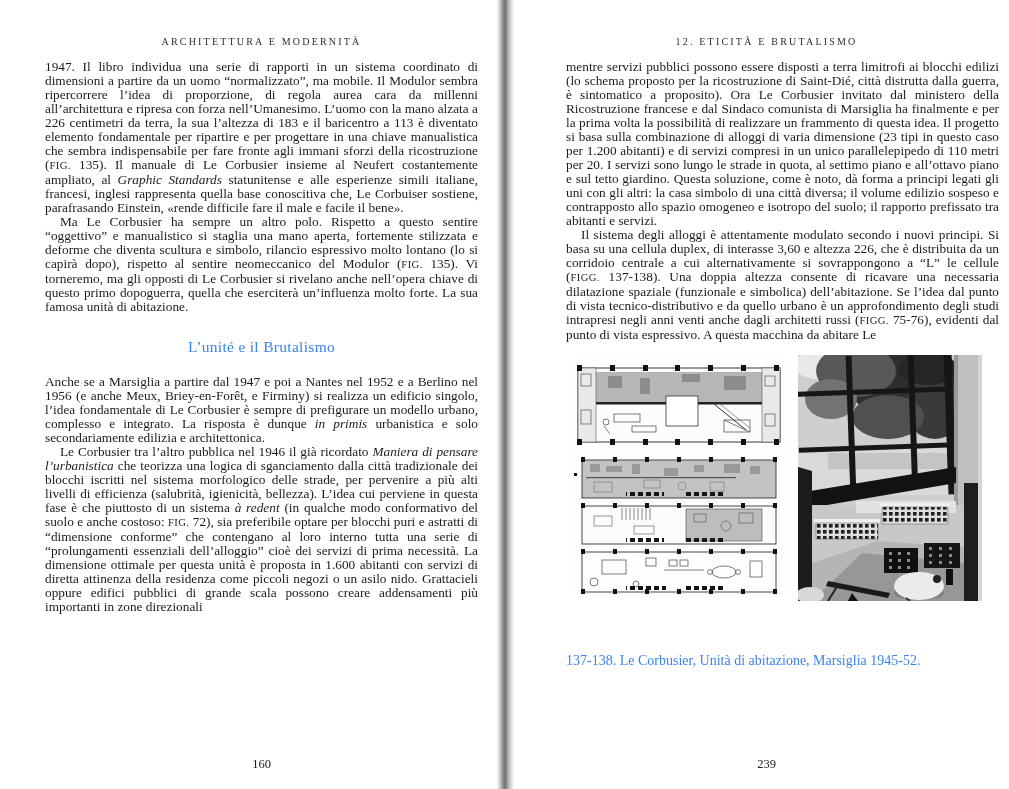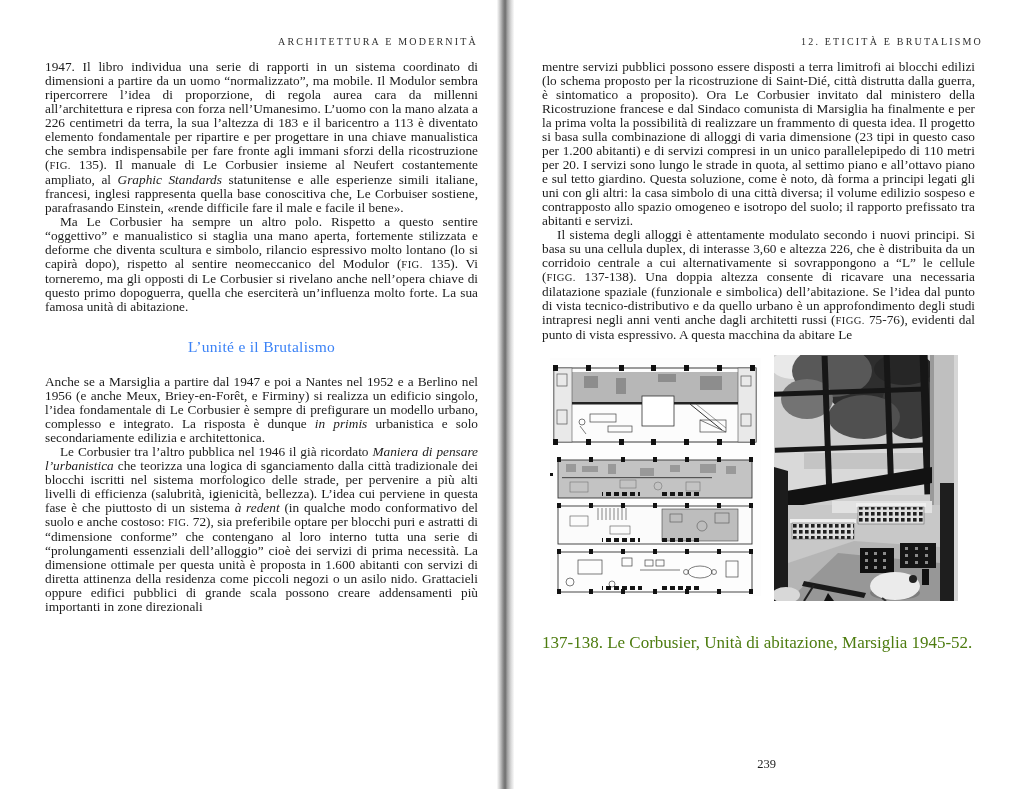--- a/index.html
+++ b/index.html
@@ -3,53 +3,54 @@
 <meta charset="utf-8">
 <style>
   html,body{margin:0;padding:0;background:#efefef;}
   .spread{position:relative;width:1009px;height:789px;background:#ffffff;overflow:hidden;
           font-family:"Liberation Serif","DejaVu Serif",serif;color:#1b1b1b;}
   .page{position:absolute;top:0;height:100%;}
   .page-left{left:0;width:497px;}
   .page-right{left:514px;width:495px;padding-left:44px;}
   .gutter{position:absolute;left:497px;top:0;width:17px;height:100%;
           background:linear-gradient(90deg,#fbfbfb 0%,#c9c9c9 18%,#8c8c8c 36%,#6f6f6f 48%,#a5a5a5 62%,#d8d8d8 82%,#fafafa 100%);}
-  .running-head{position:absolute;top:36px;text-align:right;font-size:10px;letter-spacing:2.2px;color:#2e2e2e;}
+  .running-head{position:absolute;top:36px;text-align:center;font-size:10px;letter-spacing:2.2px;color:#2e2e2e;}
   .page-left .running-head{left:45px;width:433px;}
   .page-right .running-head{left:36px;width:433px;}
   .text-col{position:absolute;top:60px;}
   .page-left .text-col{left:45px;width:433px;}
-  .page-right .text-col{left:28px;width:433px;}
+  .page-right .text-col{left:52px;width:433px;}
   p.para{margin:0;text-align:justify;font-size:13.3px;line-height:14px;}
   p.indent{text-indent:15px;}
   .i{font-style:italic;}
   .sc{text-transform:uppercase;font-size:0.8em;letter-spacing:0.4px;}
   h2.section-heading{margin:24px 0 19px 0;font-weight:normal;font-size:15.5px;text-align:center;letter-spacing:0.3px;color:#3b82f6;}
   .figures-row{display:flex;gap:13px;align-items:flex-start;margin:13px 0 0 8px;}
   .figure{flex:0 0 auto;background:#fff;}
   .fig-drawing{margin-top:3px;}
-  .fig-caption{margin-top:28px;font-size:17px;text-align:left;color:#4d7c0f;}
+  .fig-caption{margin-top:48px;font-size:14px;text-align:left;color:#3b82f6;}
   .folio{position:absolute;bottom:17px;text-align:center;font-size:12.5px;color:#1b1b1b;}
   .page-left .folio{left:45px;width:433px;}
   .page-right .folio{left:36px;width:433px;}
 </style>
 </head>
 <body>
 
 <div class="spread">
 
   <div class="page page-left">
     <div class="running-head">ARCHITETTURA E MODERNITÀ</div>
     <div class="text-col">
       <p class="para"><span>1947. Il libro individua una serie di rapporti in un sistema coordinato di dimensioni a partire da un uomo “normalizzato”, ma mobile. Il Modulor sembra ripercorrere l’idea di proporzione, di regola aurea cara da millenni all’architettura e ripresa con forza nell’Umanesimo. L’uomo con la mano alzata a 226 centimetri da terra, la sua l’altezza di 183 e il baricentro a 113 è diventato elemento fondamentale per ripartire e per progettare in una chiave manualistica che sembra indispensabile per fare fronte agli immani sforzi della ricostruzione (</span><span class="sc">fig.</span><span> 135). Il manuale di Le Corbusier insieme al Neufert costantemente ampliato, al </span><span class="i">Graphic Standards</span><span> statunitense e alle esperienze simili italiane, francesi, inglesi rappresenta quella base conoscitiva che, Le Corbuiser sostiene, parafrasando Einstein, «rende difficile fare il male e facile il bene».</span></p>
       <p class="para indent"><span>Ma Le Corbusier ha sempre un altro polo. Rispetto a questo sentire “oggettivo” e manualistico si staglia una mano aperta, fortemente stilizzata e deforme che diventa scultura e simbolo, rilancio espressivo molto lontano (lo si capirà dopo), rispetto al sentire neomeccanico del Modulor (</span><span class="sc">fig.</span><span> 135). Vi torneremo, ma gli opposti di Le Corbusier si rivelano anche nell’opera chiave di questo primo dopoguerra, quella che eserciterà un’influenza molto forte. La sua famosa unità di abitazione.</span></p>
       <h2 class="section-heading">L’unité e il Brutalismo</h2>
       <p class="para"><span>Anche se a Marsiglia a partire dal 1947 e poi a Nantes nel 1952 e a Berlino nel 1956 (e anche Meux, Briey-en-Forêt, e Firminy) si realizza un edificio singolo, l’idea fondamentale di Le Corbusier è sempre di prefigurare un modello urbano, complesso e integrato. La risposta è dunque </span><span class="i">in primis</span><span> urbanistica e solo secondariamente edilizia e architettonica.</span></p>
       <p class="para indent"><span>Le Corbusier tra l’altro pubblica nel 1946 il già ricordato </span><span class="i">Maniera di pensare l’urbanistica</span><span> che teorizza una logica di sganciamento dalla città tradizionale dei blocchi iscritti nel sistema morfologico delle strade, per pervenire a più alti livelli di efficienza (salubrità, igienicità, bellezza). L’idea cui perviene in questa fase è che piuttosto di un sistema </span><span class="i">à redent</span><span> (in qualche modo conformativo del suolo e anche costoso: </span><span class="sc">fig.</span><span> 72), sia preferibile optare per blocchi puri e astratti di “dimensione conforme” che contengano al loro interno tutta una serie di “prolungamenti essenziali dell’alloggio” cioè dei servizi di prima necessità. La dimensione ottimale per questa unità è proposta in 1.600 abitanti con servizi di diretta attinenza della residenza come piccoli negozi o un asilo nido. Grattacieli oppure edifici pubblici di grande scala possono creare addensamenti più importanti in zone direzionali</span></p>
     </div>
+    <div class="folio">160</div>
   </div>
 
   <div class="gutter"></div>
 
   <div class="page page-right">
     <div class="running-head">12. ETICITÀ E BRUTALISMO</div>
     <div class="text-col">
       <p class="para"><span>mentre servizi pubblici possono essere disposti a terra limitrofi ai blocchi edilizi (lo schema proposto per la ricostruzione di Saint-Dié, città distrutta dalla guerra, è sintomatico a proposito). Ora Le Corbusier invitato dal ministero della Ricostruzione francese e dal Sindaco comunista di Marsiglia ha finalmente e per la prima volta la possibilità di realizzare un frammento di questa idea. Il progetto si basa sulla combinazione di alloggi di varia dimensione (23 tipi in questo caso per 1.200 abitanti) e di servizi compresi in un unico parallelepipedo di 110 metri per 20. I servizi sono lungo le strade in quota, al settimo piano e all’ottavo piano e sul tetto giardino. Questa soluzione, come è noto, dà forma a principi legati gli uni con gli altri: la casa simbolo di una città diversa; il volume edilizio sospeso e contrapposto allo spazio omogeneo e isotropo del suolo; il rapporto prefissato tra abitanti e servizi.</span></p>
       <p class="para indent"><span>Il sistema degli alloggi è attentamente modulato secondo i nuovi principi. Si basa su una cellula duplex, di interasse 3,60 e altezza 226, che è distribuita da un corridoio centrale a cui alternativamente si sovrappongono a “L” le cellule (</span><span class="sc">figg.</span><span> 137-138). Una doppia altezza consente di ricavare una necessaria dilatazione spaziale (funzionale e simbolica) dell’abitazione. Se l’idea dal punto di vista tecnico-distributivo e da quello urbano è un approfondimento degli studi intrapresi negli anni venti anche dagli architetti russi (</span><span class="sc">figg.</span><span> 75-76), evidenti dal punto di vista espressivo. A questa macchina da abitare Le</span></p>
 

